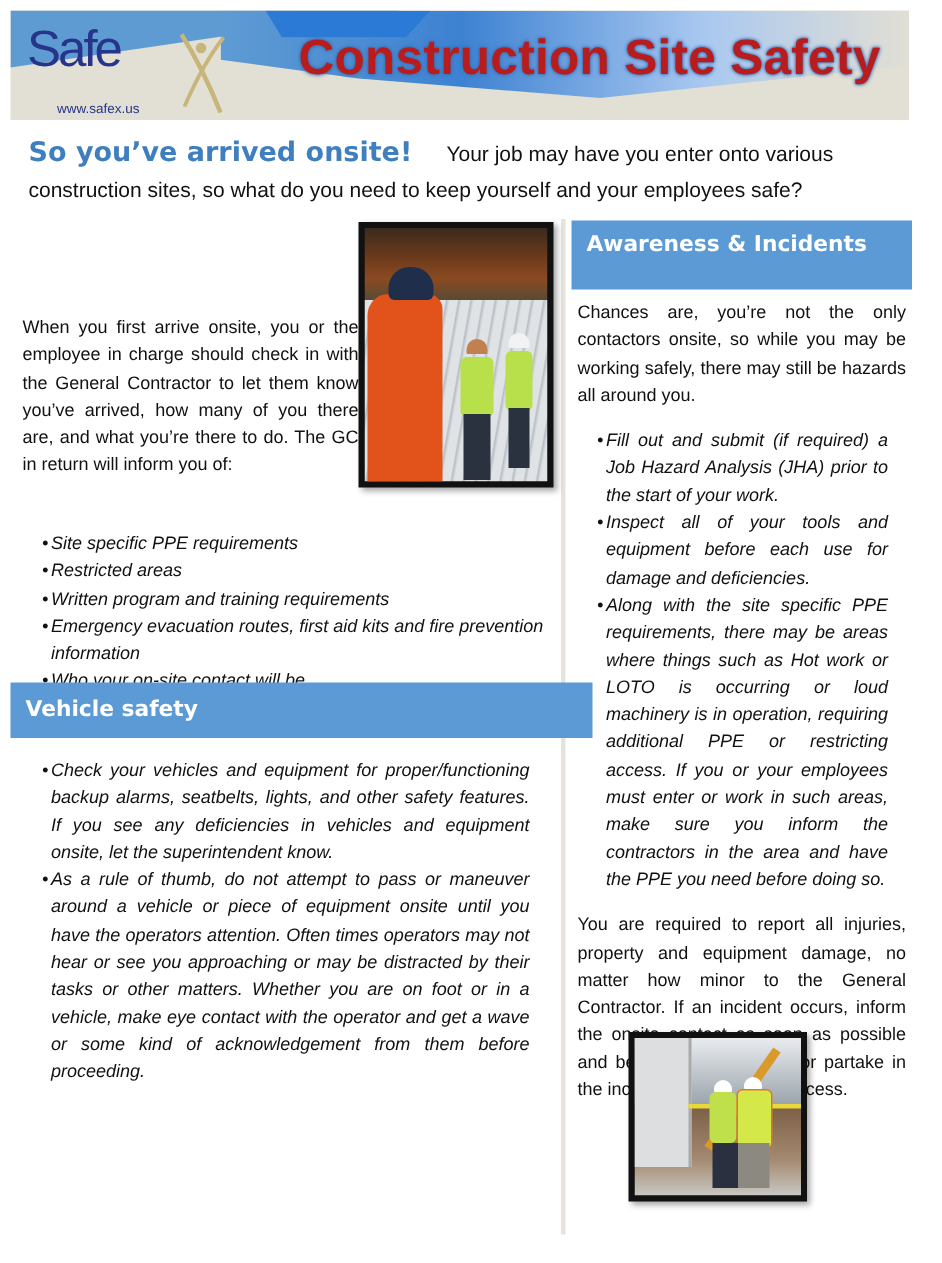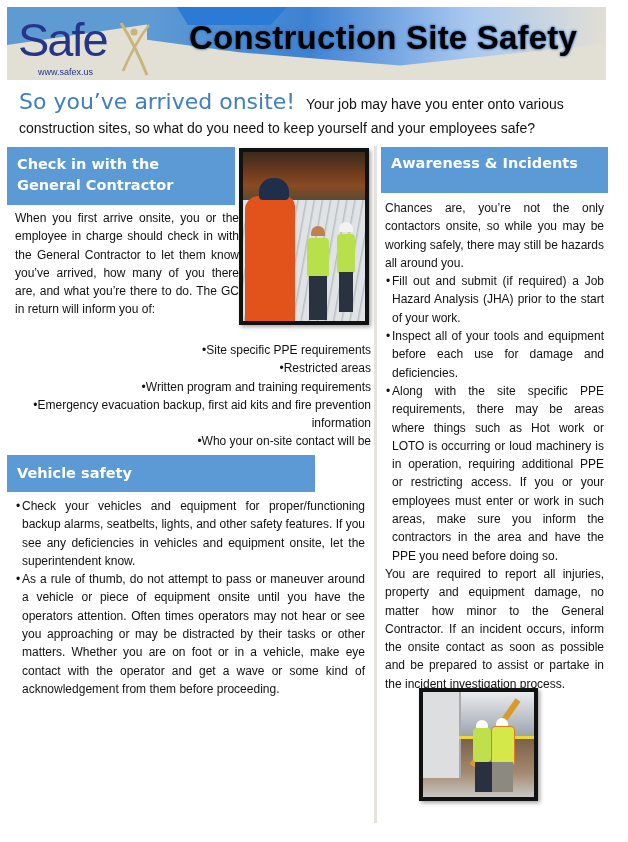--- a/index.html
+++ b/index.html
@@ -11,54 +11,54 @@
               background: #e2dfd4; overflow: hidden; }
     .banner .tri1 { position: absolute; left: 0; top: 0; width: 0; height: 0;
               border-top: 38px solid #5f9bd3; border-right: 260px solid transparent; }
     .banner .band { position: absolute; left: 140px; top: 0; width: 460px; height: 73px;
               background: linear-gradient(90deg, #5f9bd3 0%, #3d82d2 35%, #a9c8f0 70%, #e2dfd4 100%);
               clip-path: polygon(0 0, 100% 0, 100% 50%, 55% 80%, 20% 62%, 0 45%); }
     .banner .hi { position: absolute; left: 170px; top: 0; width: 110px; height: 18px;
               background: #2b7bd6; clip-path: polygon(0 0, 100% 0, 85% 100%, 10% 100%); }
     .logo { position: absolute; left: 6px; top: 6px; width: 150px; height: 66px; }
     .logo .word { position: absolute; left: 5px; top: 3px; font-family: "Liberation Sans", sans-serif;
-              font-size: 47px; color: #26348a; letter-spacing: -2px; line-height: 1; }
+              font-size: 34px; color: #26348a; letter-spacing: -2px; line-height: 1; }
     .logo .x-fig { position: absolute; left: 104px; top: 6px; width: 34px; height: 58px; }
     .logo .url { position: absolute; left: 25px; top: 54px; font-family: "Liberation Sans", sans-serif;
               font-size: 9px; color: #26348a; }
-    .banner-title { position: absolute; left: 182px; top: 12px; font-family: "Liberation Sans", sans-serif;
-              font-size: 33px; font-weight: bold; color: #000000; white-space: nowrap;
+    .banner-title { position: absolute; left: 192px; top: 12px; font-family: "Liberation Sans", sans-serif;
+              font-size: 33px; font-weight: bold; color: #b91c1c; white-space: nowrap;
               text-shadow: 0 0 2px #3a6fb5, 0 0 3px #3a6fb5; letter-spacing: 0.2px; }
 
     
     .intro { position: absolute; left: 19px; top: 90px; width: 580px; font-size: 15px;
              line-height: 24px; font-family: "DejaVu Sans", sans-serif; color: #111; }
-    .intro .lead { font-size: 22px; font-weight: normal; color: #3f7fbf; margin-right: 6px; }
+    .intro .lead { font-size: 18px; font-weight: bold; color: #3f7fbf; margin-right: 18px; }
     .intro .rest { font-size: 14px; font-family: "Liberation Sans", sans-serif; }
 
     
     .divider { position: absolute; left: 374px; top: 146px; width: 3px; height: 677px; background: #e6e3dc; }
     .col-left { position: absolute; left: 7px; top: 147px; width: 366px; }
     .col-right { position: absolute; left: 381px; top: 147px; width: 227px; }
 
     .section-head { background: #5b9ad4; color: #ffffff; font-weight: bold; font-size: 14.5px;
                     padding: 0 10px; font-family: "DejaVu Sans", sans-serif; }
     .sh-check { height: 58px; line-height: 21px; padding-top: 7px; box-sizing: border-box; width: 228px; }
-    .sh-vehicle { height: 37px; line-height: 37px; width: 308px; box-sizing: border-box; }
+    .sh-vehicle { height: 37px; line-height: 37px; width: 388px; box-sizing: border-box; }
     .sh-aware { height: 46px; line-height: 33px; width: 227px; box-sizing: border-box; }
 
     .body-text { font-family: "Liberation Sans", sans-serif; font-size: 12px; line-height: 18.3px;
                  text-align: justify; color: #111; }
     .body-text p { margin: 0; }
-    .bullets { list-style: none; margin: 0; padding: 0; }
+    .bullets { list-style: none; margin: 12px; padding: 0; font-style: italic; }
     .bullets li { padding-left: 7px; text-indent: -6px; }
     .bullets li::before { content: "\2022"; display: inline-block; width: 6px; text-indent: 0; }
 
     .check-body { position: absolute; left: 8px; top: 62px; width: 224px; }
-    .check-bullets { position: absolute; left: 8px; top: 194px; width: 356px; text-align: right; }
+    .check-bullets { position: absolute; left: 8px; top: 194px; width: 356px; text-align: left; }
     .vehicle-section { position: absolute; left: 0; top: 308px; }
     .vehicle-body { margin: 5px 0 0 8px; width: 350px; }
 
     .aware-body { margin-top: 6px; padding-left: 4px; width: 219px; }
     .after-list { margin-top: 0; }
 
     
     .photo { position: absolute; background: #111; box-shadow: 2px 2px 4px rgba(0,0,0,0.35); }
     .photo .inner { position: absolute; left: 4px; top: 4px; right: 4px; bottom: 4px; overflow: hidden; }
     .photo1 { left: 239px; top: 148px; width: 130px; height: 177px; }
@@ -116,34 +116,30 @@
 
 <div class="intro">
   <span class="lead">So you’ve arrived onsite!</span>
   <span class="rest">Your job may have you enter onto various construction sites, so what do you need to keep yourself and your employees safe?</span>
 </div>
 
 <div class="divider"></div>
 
 <div class="col-left">
 
-  <div class="section-head sh-check">
-    <div>Check in with the</div>
-    <div>General Contractor</div>
-  </div>
 
   <div class="body-text check-body">
     <p>When you first arrive onsite, you or the employee in charge should check in with the General Contractor to let them know  you’ve arrived, how many of you there are, and what you’re there to do.  The GC in return will inform you of:</p>
   </div>
 
   <ul class="bullets body-text check-bullets">
     <li>Site specific PPE requirements</li>
     <li>Restricted areas</li>
     <li>Written program and training requirements</li>
-    <li>Emergency evacuation backup, first aid kits and  fire prevention information</li>
+    <li>Emergency evacuation routes, first aid kits and  fire prevention information</li>
     <li>Who your on-site contact will be</li>
   </ul>
 
   <div class="vehicle-section">
     <div class="section-head sh-vehicle">Vehicle safety</div>
     <div class="body-text vehicle-body">
       <ul class="bullets">
         <li>Check your vehicles and equipment for proper/functioning backup alarms, seatbelts, lights, and other safety features. If you see any deficiencies in vehicles and equipment onsite, let the superintendent know.</li>
         <li>As a rule of thumb, do not attempt to pass or maneuver around a vehicle or piece of equipment onsite until you have the operators attention. Often times operators may not hear or see you approaching or may be distracted by their tasks or other matters. Whether you are on foot or in a vehicle,  make eye contact with the operator and get a wave or some kind of acknowledgement from them before proceeding.</li>
       </ul>

